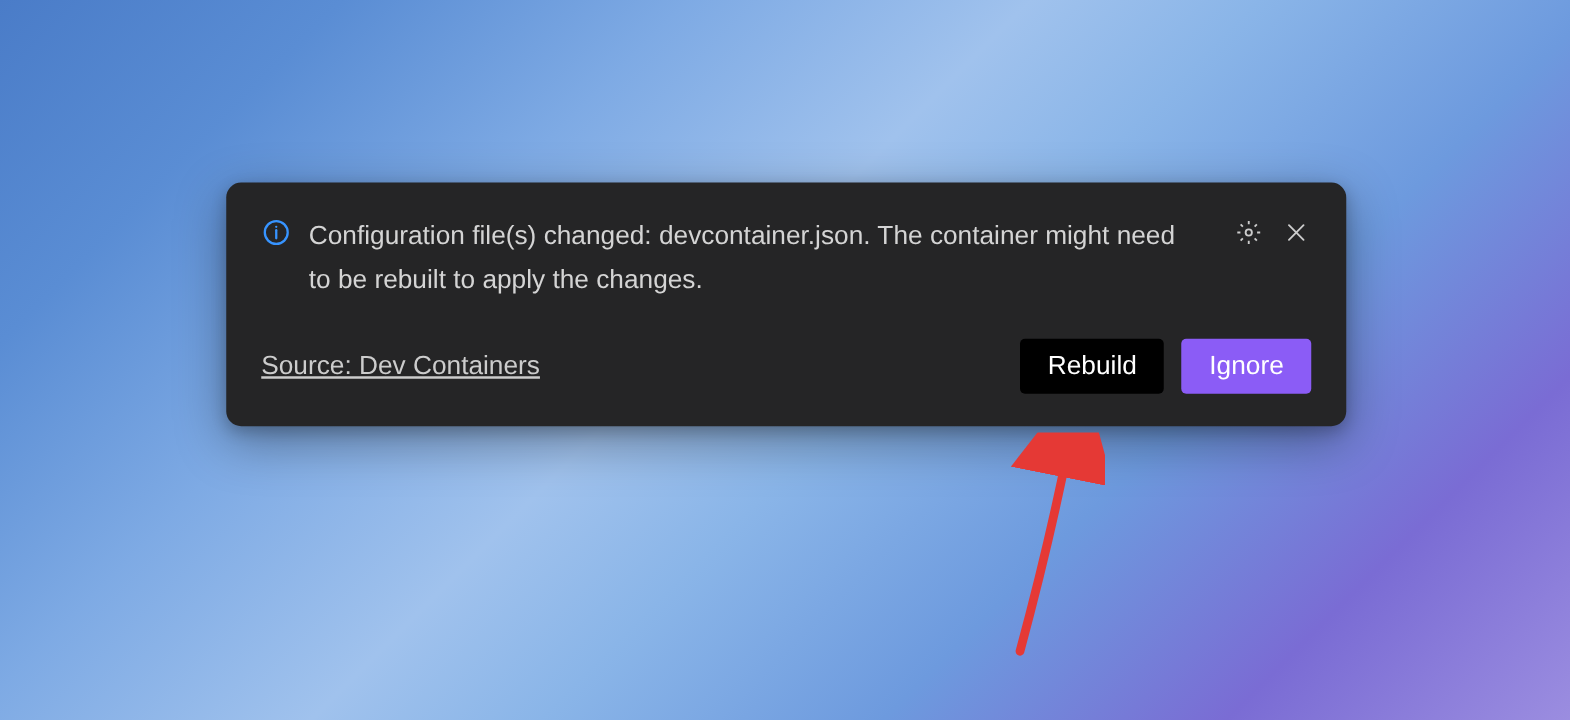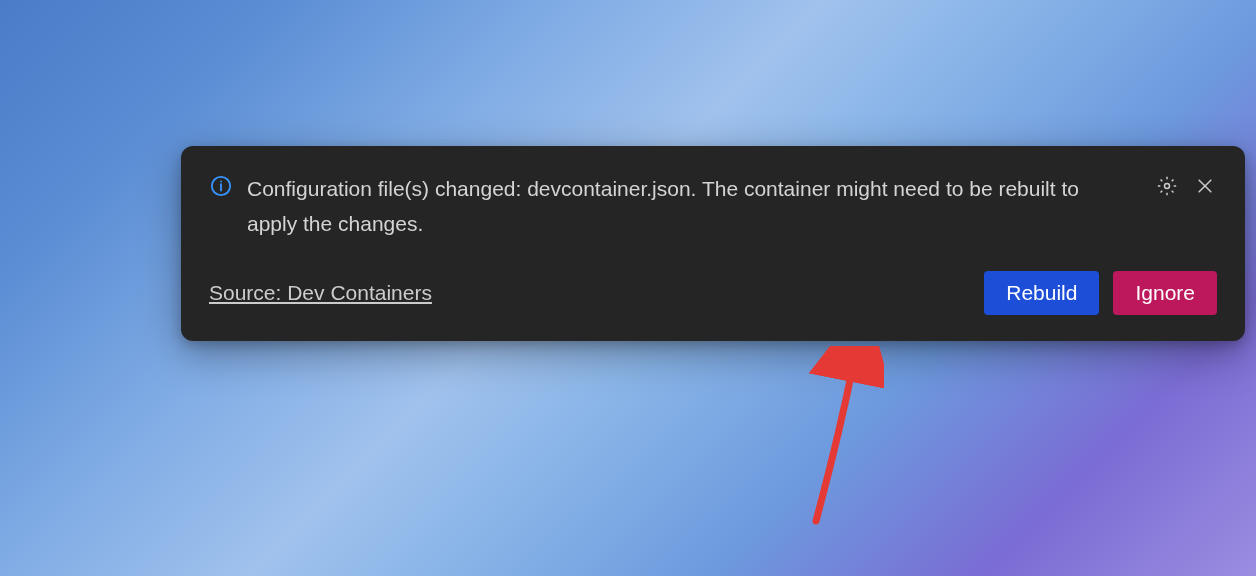--- a/index.html
+++ b/index.html
@@ -22,21 +22,21 @@
         #7a6cd4 85%, 
         #9b8de0 100%);
       position: relative;
       overflow: hidden;
     }
     
     .notification {
       position: absolute;
       top: 146px;
       left: 181px;
-      width: 1064px;
+      width: 896px;
       background: #252526;
       border-radius: 12px;
       box-shadow: 0 12px 40px rgba(0, 0, 0, 0.35), 0 4px 12px rgba(0, 0, 0, 0.2);
       padding: 26px 28px;
       color: #cccccc;
     }
     
     .notification-header {
       display: flex;
       flex-direction: row;
@@ -112,25 +112,25 @@
       padding: 10px 22px;
       font-size: 21px;
       border: none;
       border-radius: 4px;
       cursor: pointer;
       color: #ffffff;
       font-family: inherit;
     }
     
     .btn-primary {
-      background: #1d4ed8;
+      background: #000000;
     }
     
     .btn-secondary {
-      background: #be185d;
+      background: #8b5cf6;
     }
     
     .arrow-annotation {
       position: absolute;
       top: 346px;
       left: 704px;
       pointer-events: none;
     }
   </style>
 </head>

